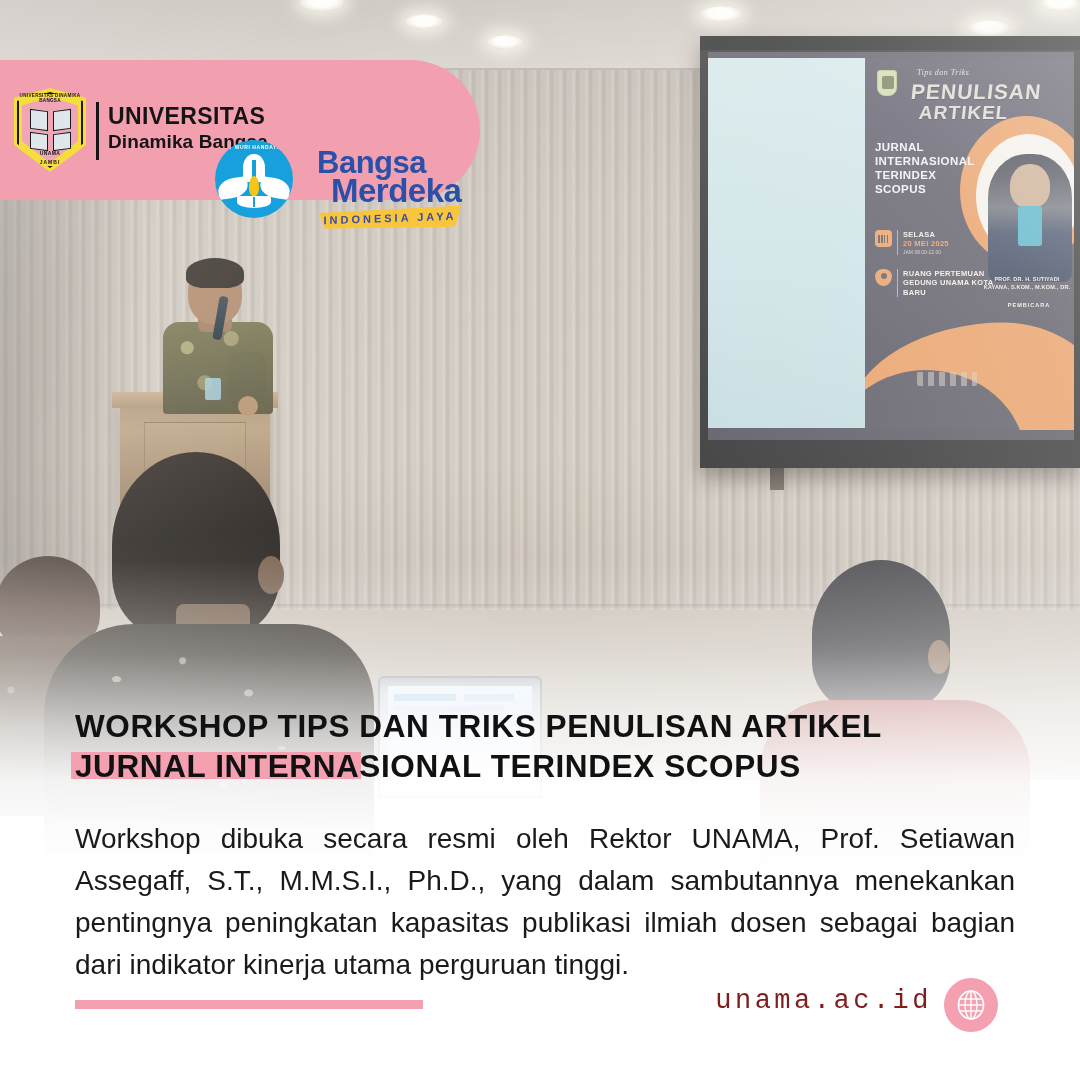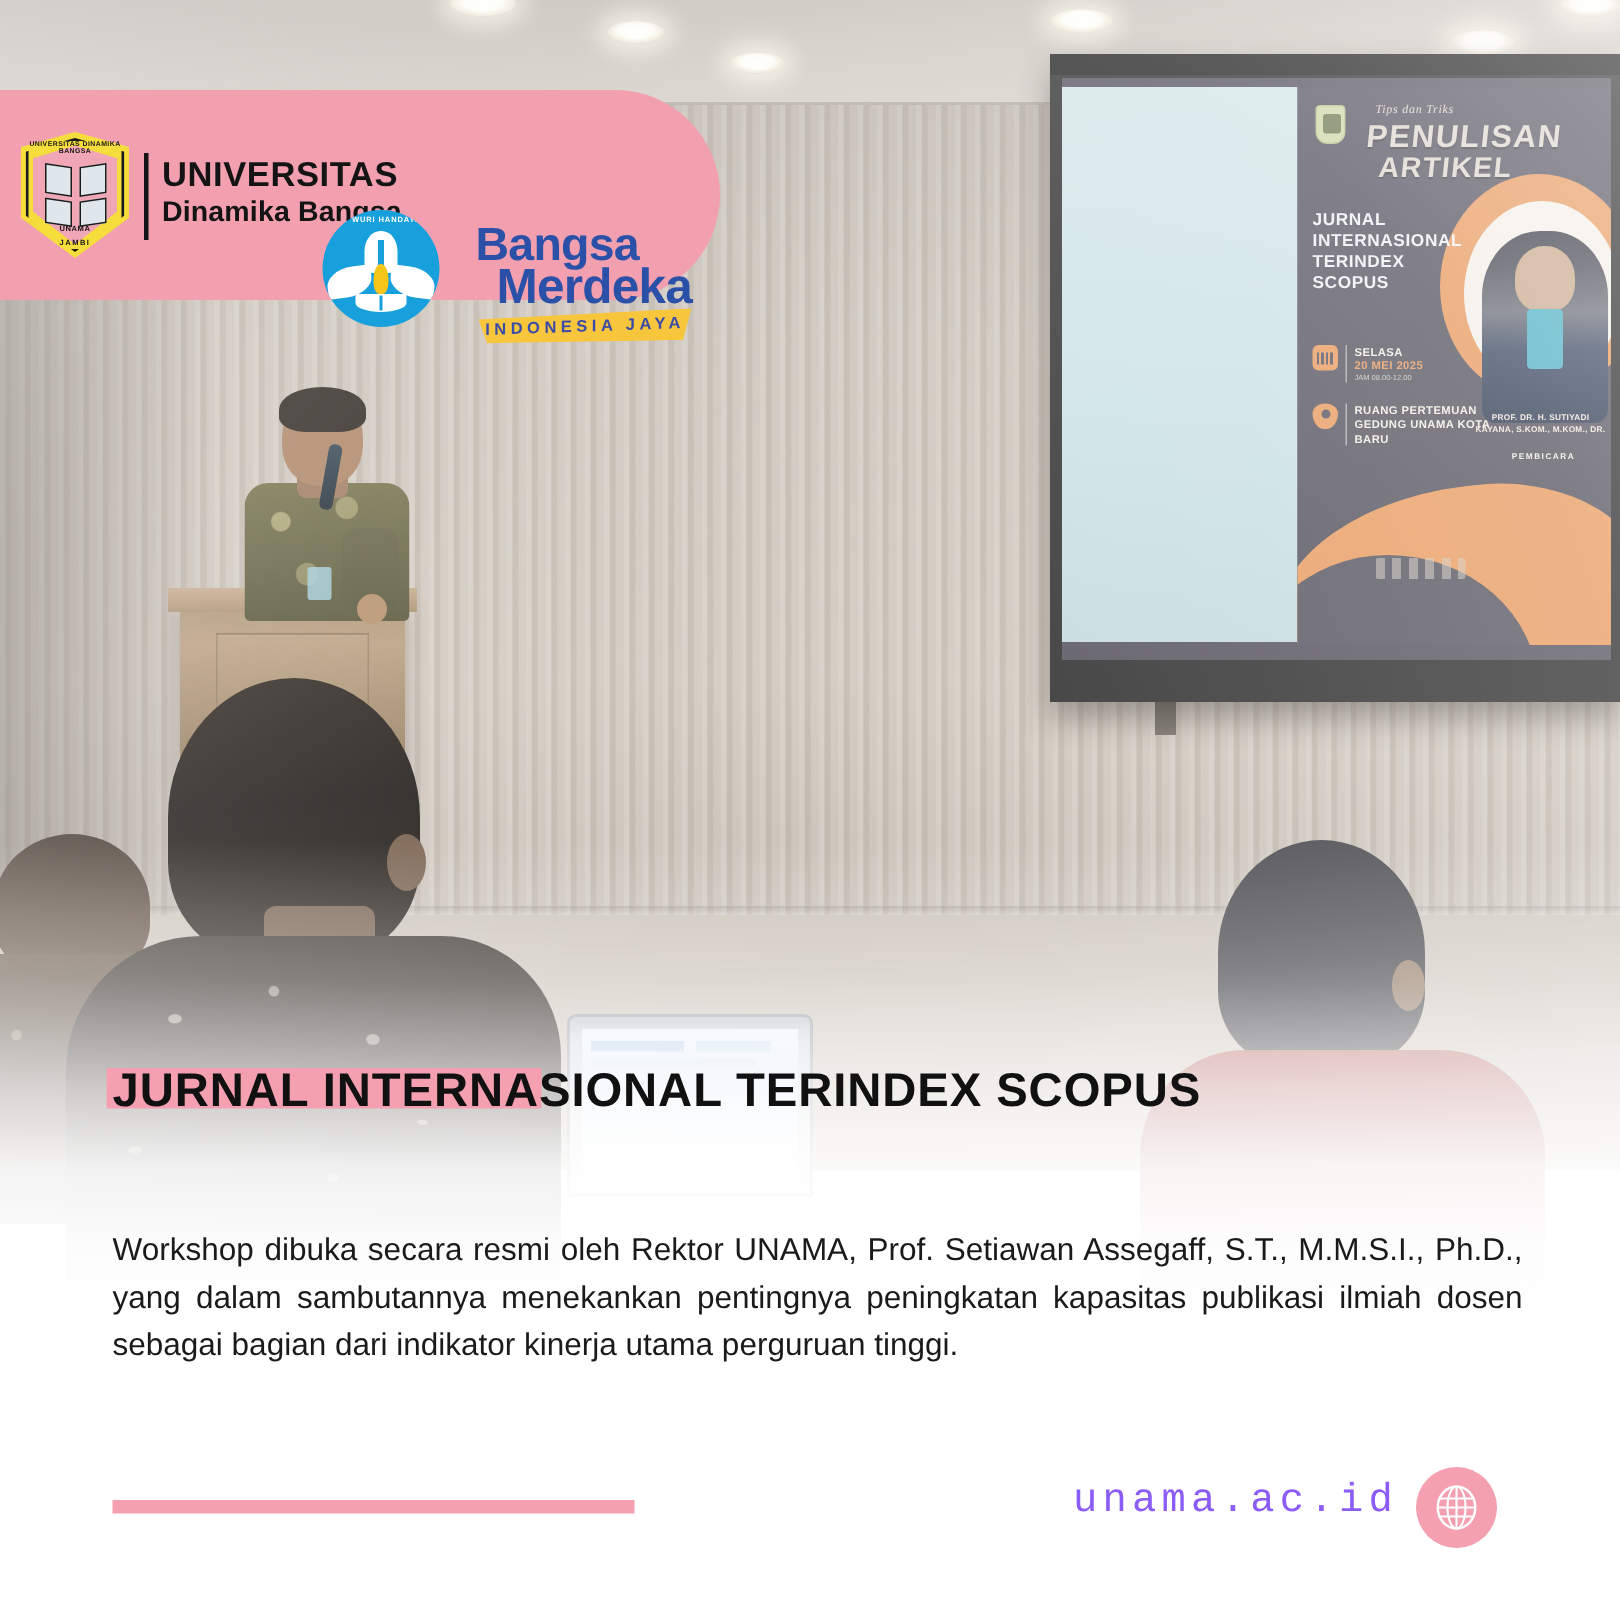--- a/index.html
+++ b/index.html
@@ -443,30 +443,30 @@
     font-family:"Liberation Sans", sans-serif;
   }
   .title .l2{ position:relative; display:inline-block; }
   .title .hl{
     position:absolute; left:-4px; top:6px; width:290px; height:27px;
     background:#f4a0b1; z-index:0;
   }
   .title .l2 span.txt{ position:relative; z-index:1; }
   .body{
     position:absolute; left:75px; top:818px; width:940px;
-    font-size:21px; line-height:1.50; color:#1a1a1a;
+    font-size:28px; line-height:1.50; color:#1a1a1a;
     text-align:justify;
   }
   .rule{
     position:absolute; left:75px; top:1000px; width:348px; height:9px;
     background:#f4a0b1;
   }
   .site{
     position:absolute; right:148px; top:986px;
-    font-size:27px; letter-spacing:3.5px; color:#8b5cf6;
+    font-size:27px; letter-spacing:3.5px; color:#7f1d1d;
     font-family:"Liberation Mono", monospace;
   }
   .globe{
     position:absolute; right:82px; top:978px; width:54px; height:54px;
     border-radius:50%; background:#f4a0b1;
   }
   .globe svg{ position:absolute; left:11px; top:11px; }
 </style>
 </head>
 <body>
@@ -599,20 +599,21 @@
     <div class="logo-km">
       <div class="km-1">Bangsa</div>
       <div class="km-2">Merdeka</div>
       <div class="km-ribbon">
         <span>INDONESIA JAYA</span>
       </div>
     </div>
   </div>
 
   <div class="title">
+    <div class="l1">WORKSHOP TIPS DAN TRIKS PENULISAN ARTIKEL</div>
     <div class="l2">
       <span class="hl"></span>
       <span class="txt">JURNAL INTERNASIONAL TERINDEX SCOPUS</span>
     </div>
   </div>
 
   <div class="body">Workshop dibuka secara resmi oleh Rektor UNAMA, Prof. Setiawan Assegaff, S.T., M.M.S.I., Ph.D., yang dalam sambutannya menekankan pentingnya peningkatan kapasitas publikasi ilmiah dosen sebagai bagian dari indikator kinerja utama perguruan tinggi.</div>
 
   <div class="rule"></div>
   <div class="site">unama.ac.id</div>

